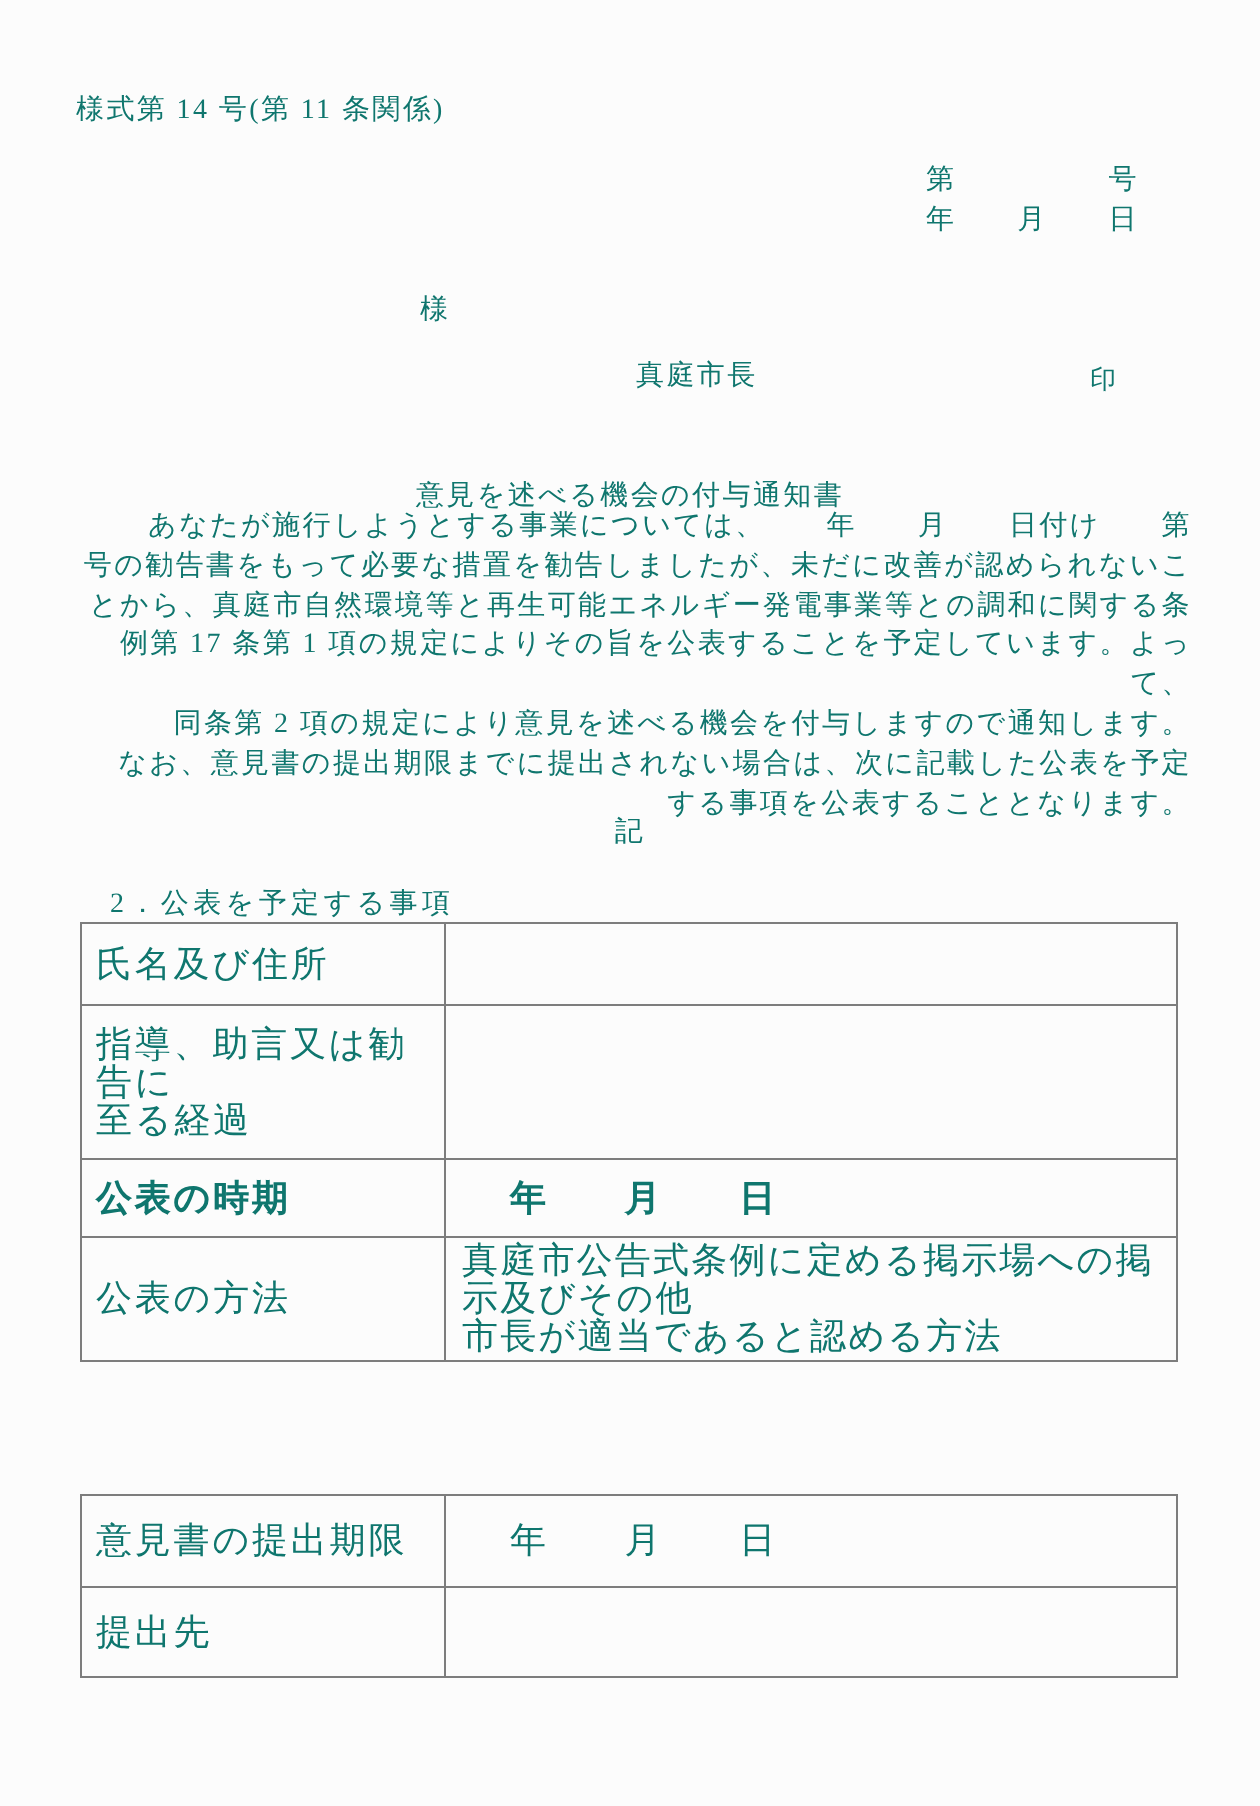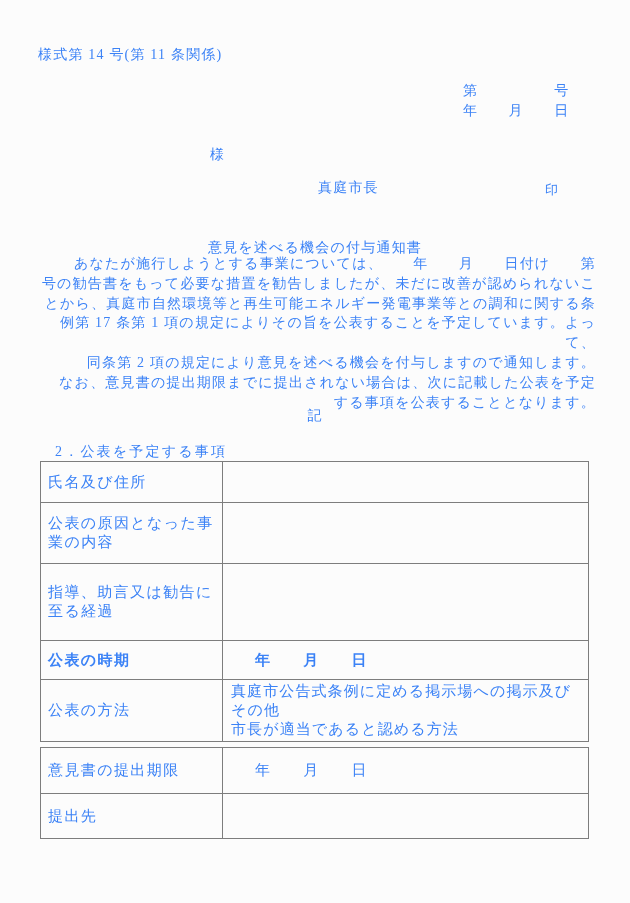--- a/index.html
+++ b/index.html
@@ -2,21 +2,21 @@
 <html><head>
 <meta charset="utf-8">
 <style>
   html,body{margin:0;padding:0;background:#e8e8e8;}
   .page{
     position:relative;
     width:630px;height:903px;
     margin:0 auto;
     background:#fcfcfc;
     font-family:"Liberation Serif","DejaVu Serif",serif;
-    color:#3b82f6;
+    color:#0f766e;
     font-size:14px;
     letter-spacing:1.2px;
     overflow:hidden;
   }
   .form-label{position:absolute;left:38px;top:46px;}
   .docnum{position:absolute;left:463px;top:81px;line-height:20px;text-align:right;}
   .addressee{position:absolute;left:210px;top:146px;}
   .sender{position:absolute;left:318px;top:179px;}
   .seal{position:absolute;left:545px;top:181px;font-size:13px;letter-spacing:0;}
   .title{position:absolute;left:0;top:215px;width:630px;text-align:center;margin-top:24px;}
@@ -24,21 +24,21 @@
     position:absolute;left:38px;top:254px;width:558px;
     line-height:19.8px;white-space:pre-line;text-align:right;
   }
   .record{position:absolute;left:0;top:407px;width:630px;text-align:center;}
   .sec-heading{position:absolute;left:55px;letter-spacing:2.2px;}
   .sec1{top:443px;}
   .sec2{top:732px;}
   .tbl{
     position:absolute;left:40px;width:549px;
     border-collapse:collapse;table-layout:fixed;
-    font-size:15px;
+    font-size:18px;
   }
   .t1{top:461px;}
   .t2{top:747px;}
   .tbl td{
     border:1px solid #7d7d7d;
     vertical-align:middle;
     white-space:pre-line;
     line-height:19px;
     overflow:hidden;
   }
@@ -82,25 +82,20 @@
   <div class="record">記</div>
 
   <div class="sec-heading sec1">2．公表を予定する事項</div>
 
   <table class="tbl t1">
     <tbody>
         <tr class="hr38">
       <td class="lbl">氏名及び住所</td>
       <td class="val"></td>
     </tr>
-    <tr class="hr58">
-      <td class="lbl">公表の原因となった事
-業の内容</td>
-      <td class="val"></td>
-    </tr>
     <tr class="hr74">
       <td class="lbl">指導、助言又は勧告に
 至る経過</td>
       <td class="val"></td>
     </tr>
     <tr class="hr36">
       <td class="lbl">公表の時期</td>
       <td class="val date">年　　月　　日</td>
     </tr>
     <tr class="hr43">

